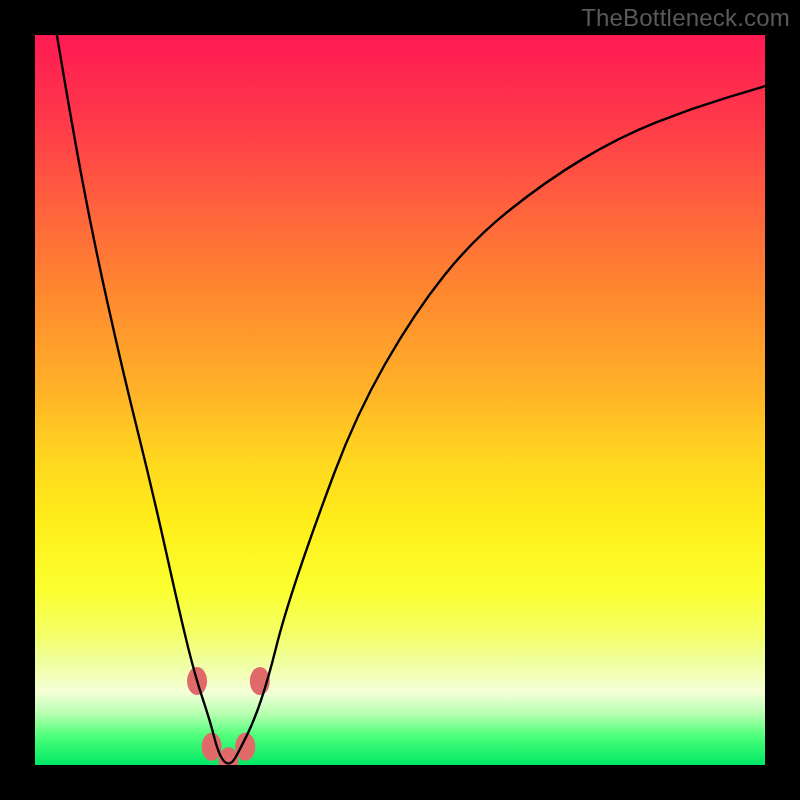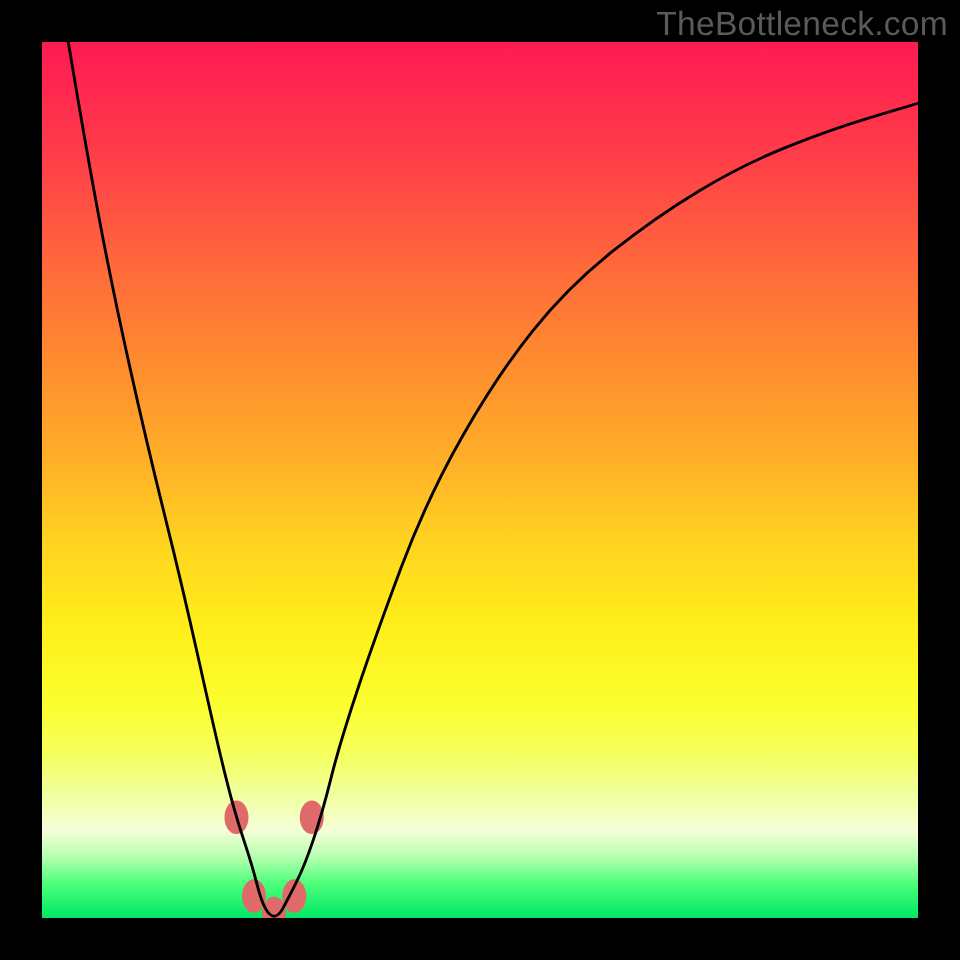--- a/index.html
+++ b/index.html
@@ -16,21 +16,21 @@
     left: 0; top: 0;
     width: 800px;
     height: 800px;
     background: #000;
   }
   .watermark {
     position: absolute;
     top: 4px;
     right: 10px;
     color: #5a5a5a;
-    font-size: 28px;
+    font-size: 24px;
     font-weight: 500;
     letter-spacing: 0.2px;
     z-index: 10;
   }
   .plot {
     position: absolute;
     left: 35px;
     top: 35px;
     width: 730px;
     height: 730px;

